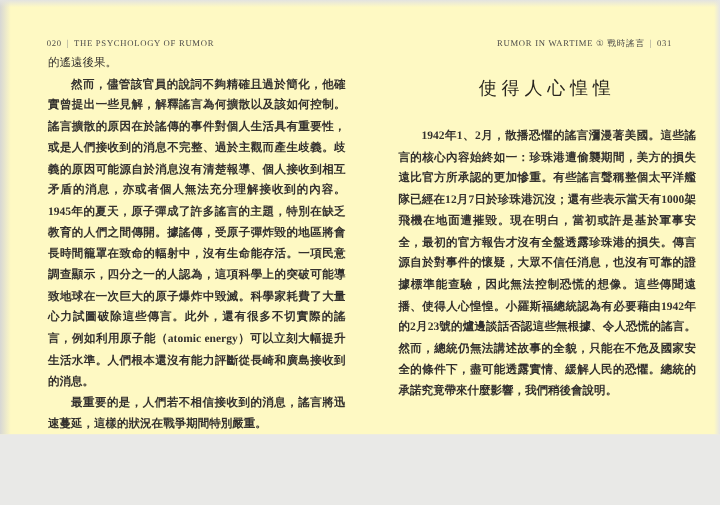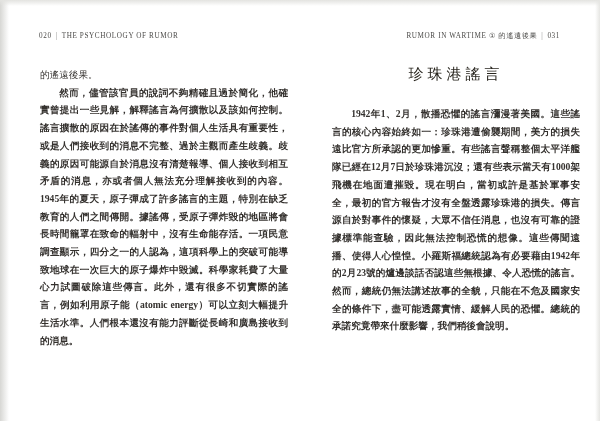--- a/index.html
+++ b/index.html
@@ -1,21 +1,21 @@
 <!DOCTYPE html>
 <html><head>
 <meta charset="utf-8">
 <style>
   html, body { margin: 0; padding: 0; background: #e9e9e7; }
   .scan {
     position: relative;
     width: 600px;
-    height: 421px;
+    height: 362px;
     margin: 0 auto;
-    background: #ffffff;
+    background: #fef9c3;
     overflow: hidden;
     font-family: "Liberation Serif", "DejaVu Serif", serif;
   }
   .edge-left {
     position: absolute; left: 0; top: 0; bottom: 0; width: 9px;
     background: linear-gradient(to right, #d7d7d4, rgba(249,248,245,0));
   }
   .edge-top {
     position: absolute; left: 0; top: 0; right: 0; height: 6px;
     background: linear-gradient(to bottom, #e3e3e0, rgba(249,248,245,0));
@@ -39,21 +39,21 @@
     position: absolute;
     width: 248px;
     font-size: 9.6px;
     line-height: 17.7px;
     color: #34312e;
     text-align: justify;
     text-justify: inter-ideograph;
   }
   .textblock p { margin: 0; }
   .textblock p.indent { text-indent: 2em; font-weight: bold; }
-  .tb-left  { left: 40px;  top: 66px; }
+  .tb-left  { left: 40px;  top: 44px; }
   .tb-right { left: 332px; top: 64px; }
   .section-title {
     font-size: 15px;
     font-weight: 400;
     letter-spacing: 4px;
     text-align: center;
     color: #29261f;
     margin: 0 0 20px 0;
     line-height: 21px;
   }
@@ -64,25 +64,26 @@
 <div class="scan">
   <div class="edge-left"></div>
   <div class="edge-top"></div>
   <div class="edge-right"></div>
 
   <div class="running-header left">
     <span>020</span><span class="sep">|</span><span>THE PSYCHOLOGY OF RUMOR</span>
   </div>
 
   <div class="running-header right">
-    <span>RUMOR IN WARTIME ① 的遙遠後果</span><span class="sep">|</span><span>031</span>
+    <span>RUMOR IN WARTIME ① 戰時謠言</span><span class="sep">|</span><span>031</span>
   </div>
 
   <div class="textblock tb-left">
     <p>的遙遠後果。</p>
     <p class="indent">然而，儘管該官員的說詞不夠精確且過於簡化，他確實曾提出一些見解，解釋謠言為何擴散以及該如何控制。謠言擴散的原因在於謠傳的事件對個人生活具有重要性，或是人們接收到的消息不完整、過於主觀而產生歧義。歧義的原因可能源自於消息沒有清楚報導、個人接收到相互矛盾的消息，亦或者個人無法充分理解接收到的內容。1945年的夏天，原子彈成了許多謠言的主題，特別在缺乏教育的人們之間傳開。據謠傳，受原子彈炸毀的地區將會長時間籠罩在致命的輻射中，沒有生命能存活。一項民意調查顯示，四分之一的人認為，這項科學上的突破可能導致地球在一次巨大的原子爆炸中毀滅。科學家耗費了大量心力試圖破除這些傳言。此外，還有很多不切實際的謠言，例如利用原子能（atomic energy）可以立刻大幅提升生活水準。人們根本還沒有能力評斷從長崎和廣島接收到的消息。</p>
+    <p class="indent">最重要的是，人們若不相信接收到的消息，謠言將迅速蔓延，這樣的狀況在戰爭期間特別嚴重。</p>
   </div>
 
   <div class="textblock tb-right">
-    <h2 class="section-title">珍珠港謠言</h2>
+    <h2 class="section-title">使得人心惶惶</h2>
     <p class="indent">1942年1、2月，散播恐懼的謠言瀰漫著美國。這些謠言的核心內容始終如一：珍珠港遭偷襲期間，美方的損失遠比官方所承認的更加慘重。有些謠言聲稱整個太平洋艦隊已經在12月7日於珍珠港沉沒；還有些表示當天有1000架飛機在地面遭摧毀。現在明白，當初或許是基於軍事安全，最初的官方報告才沒有全盤透露珍珠港的損失。傳言源自於對事件的懷疑，大眾不信任消息，也沒有可靠的證據標準能查驗，因此無法控制恐慌的想像。這些傳聞遠播、使得人心惶惶。小羅斯福總統認為有必要藉由1942年的2月23號的爐邊談話否認這些無根據、令人恐慌的謠言。然而，總統仍無法講述故事的全貌，只能在不危及國家安全的條件下，盡可能透露實情、緩解人民的恐懼。總統的承諾究竟帶來什麼影響，我們稍後會說明。</p>
   </div>
 </div>
 
 </body></html>

